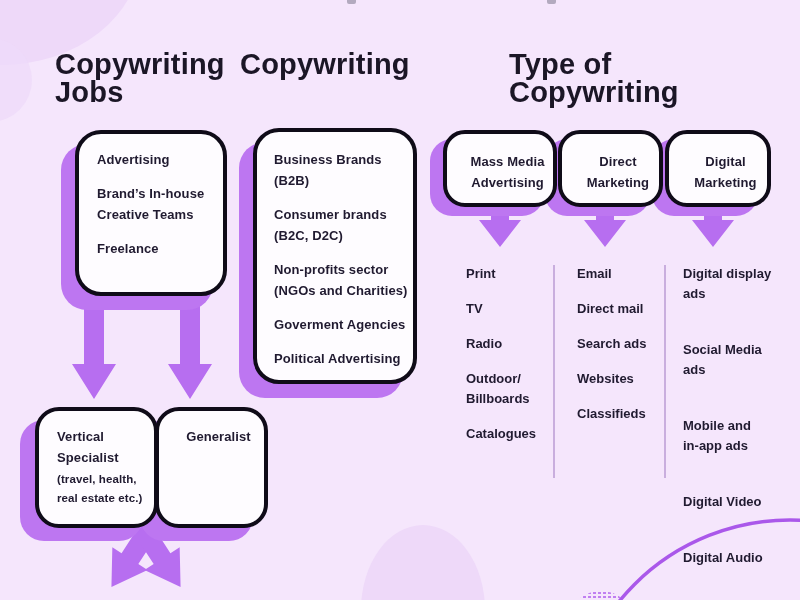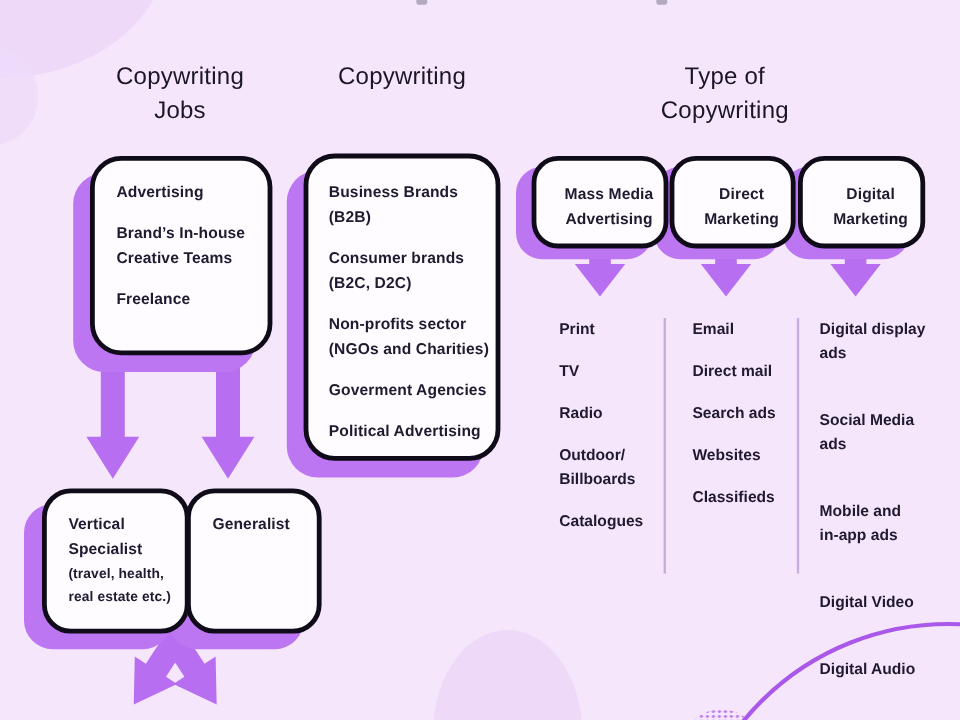--- a/index.html
+++ b/index.html
@@ -36,24 +36,24 @@
   .card p{margin:0;font-size:13px;font-weight:bold;line-height:21px;color:var(--body);letter-spacing:.1px;white-space:nowrap;}
   .group{margin-bottom:13px;}
   #card-jobs{left:75px;top:130px;width:152px;height:166px;padding:15px 6px 0 18px;}
   #card-clients{left:253px;top:128px;width:164px;height:256px;padding:17px 0 0 17px;}
   .type-card{border-radius:22px;box-shadow:-13px 9px 0 var(--shadow);padding:17px 4px 0 19px;text-align:center;}
   #card-type-1{left:443px;top:130px;width:114px;height:77px;}
   #card-type-2{left:558px;top:130px;width:105px;height:77px;}
   #card-type-3{left:665px;top:130px;width:106px;height:77px;}
   .outcome-card{border-radius:24px;box-shadow:-15px 13px 0 var(--shadow);padding:15px 4px 0 18px;}
   #card-vertical{left:35px;top:407px;width:123px;height:121px;}
-  #card-generalist{left:155px;top:407px;width:113px;height:121px;}
+  #card-generalist{left:155px;top:407px;width:113px;height:121px;text-align:center;}
   .note p{font-size:11.5px;line-height:19px;font-weight:bold;}
   .note{margin-top:2px;}
-  .heading{position:absolute;width:190px;text-align:center;font-size:20px;line-height:28px;font-weight:normal;color:var(--head);letter-spacing:.2px;}
+  .heading{position:absolute;width:190px;font-size:29px;line-height:28px;font-weight:bold;color:var(--head);letter-spacing:.2px;}
   #h-jobs{left:55px;top:50px;} #h-clients{left:240px;top:50px;} #h-types{left:509px;top:50px;}
   .type-list{position:absolute;top:264px;display:flex;flex-direction:column;gap:15px;}
   .type-list p{margin:0;font-size:13px;font-weight:bold;line-height:20px;color:var(--body);white-space:nowrap;}
   #list-1{left:466px;width:96px;} #list-2{left:577px;width:96px;} #list-3{left:683px;width:112px;gap:36px;}
   .vdivider{position:absolute;top:265px;width:1.5px;height:213px;background:var(--divider);}
   #divider-1{left:553px;} #divider-2{left:664px;}
   #dot-sphere{
     position:absolute;left:572px;top:591px;width:58px;height:24px;
     border-radius:29px 29px 0 0 / 24px 24px 0 0;
     background-image:radial-gradient(circle,var(--arrow) 1.2px,rgba(0,0,0,0) 1.5px);

